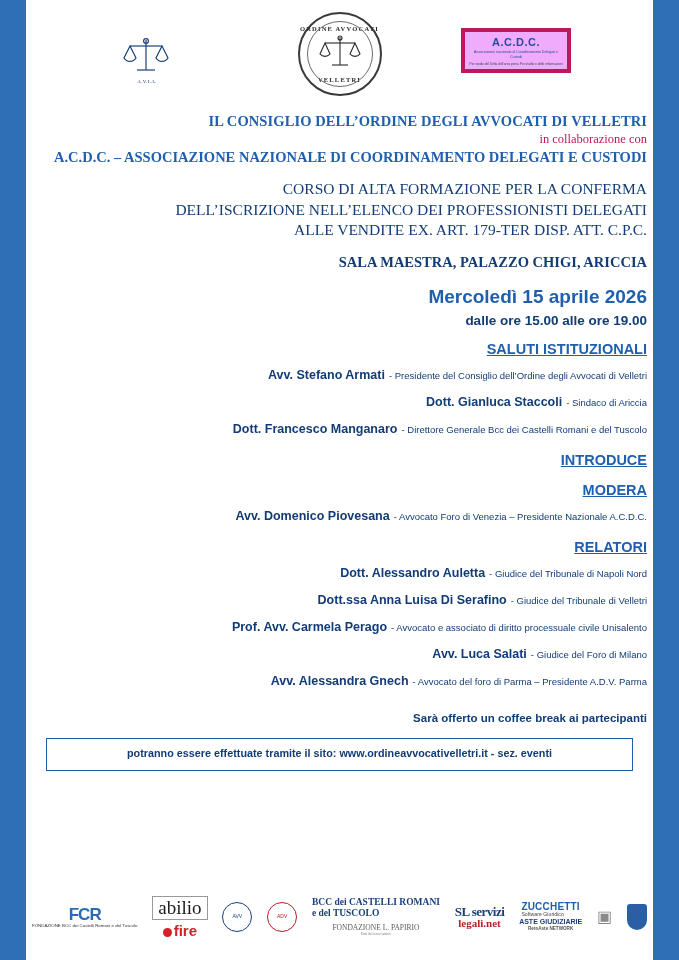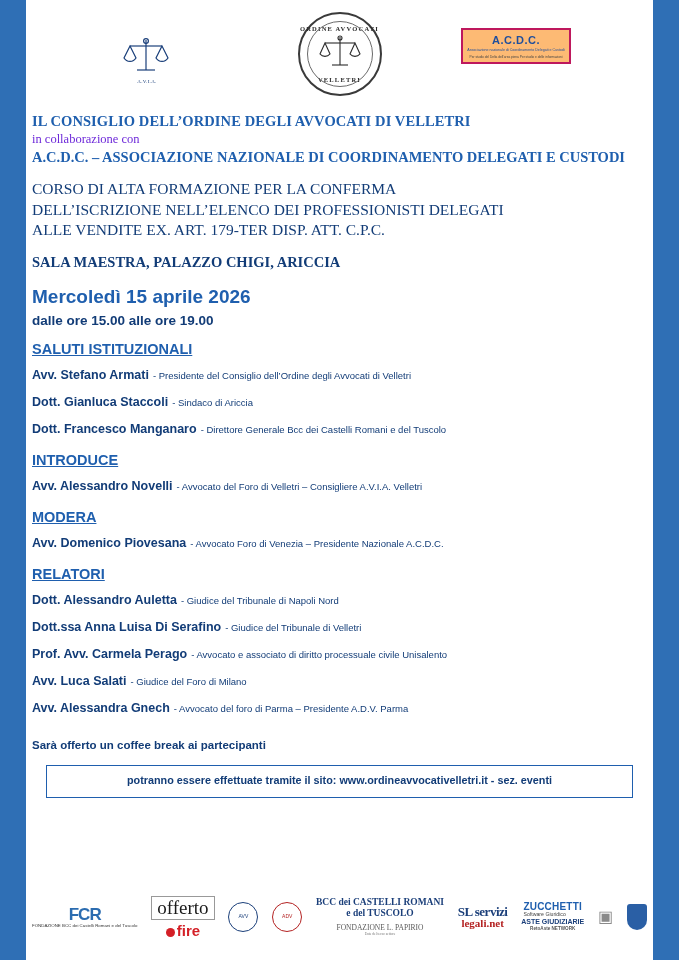--- a/index.html
+++ b/index.html
@@ -109,22 +109,22 @@
   }
   .seal-top { top: 11px; }
   .seal-bottom { bottom: 11px; }
   .seal-scales { position: relative; z-index: 2; }
 
   .logo-acdc {
     position: absolute;
     right: 76px;
     top: 28px;
     width: 110px;
-    border: 2px solid #be185d;
-    background: #fdba74;
+    border: 4px solid #be185d;
+    background: #f0abfc;
     padding: 4px 3px 3px;
     text-align: center;
   }
   .logo-acdc .ac-title {
     font-family: "Liberation Sans", sans-serif;
     font-weight: bold;
     font-size: 11px;
     color: #1f4e9c;
     letter-spacing: .5px;
   }
@@ -135,34 +135,34 @@
     line-height: 1.35;
     margin-top: 2px;
   }
   .logo-acdc .ac-sub2 {
     font-family: "Liberation Sans", sans-serif;
     font-size: 3.2px;
     color: #444;
     line-height: 1.3;
     margin-top: 2px;
   }
-  .center { text-align: left; }
+  .center { text-align: right; }
 
   .l1 {
     font-family: "Liberation Serif", serif;
     font-weight: bold;
     font-size: 14.5px;
     color: #1f5fae;
     letter-spacing: .1px;
     margin-top: 7px;
   }
   .l2 {
     font-family: "Liberation Serif", serif;
     font-size: 12.5px;
-    color: #6d28d9;
+    color: #be185d;
     margin-top: 2px;
   }
   .l3 {
     font-family: "Liberation Serif", serif;
     font-weight: bold;
     font-size: 14.5px;
     color: #1f5fae;
     margin-top: 2px;
   }
 
@@ -314,21 +314,21 @@
     width: 30px; height: 30px;
     border-radius: 50%;
     border: 1.5px solid #1b3f7a;
     display: flex; align-items: center; justify-content: center;
     font-size: 5px; color: #1b3f7a; text-align: center;
     font-family: "Liberation Sans", sans-serif;
   }
   .emblem.red { border-color: #b42222; color: #b42222; }
   .bcc {
     font-family: "Liberation Serif", serif;
-    text-align: center;
+    text-align: left;
   }
   .bcc .l {
     font-size: 9.5px;
     color: #1b3f7a;
     font-weight: bold;
     line-height: 1.15;
   }
   .papiro {
     font-family: "Liberation Serif", serif;
     font-size: 7.5px;
@@ -459,24 +459,20 @@
     <div class="center person">
       <span class="nm">Dott. Gianluca Staccoli</span>
       <span class="rl">- Sindaco di Ariccia</span>
     </div>
     <div class="center person">
       <span class="nm">Dott. Francesco Manganaro</span>
       <span class="rl">- Direttore Generale Bcc dei Castelli Romani e del Tuscolo</span>
     </div>
 
     <div class="center section-head">INTRODUCE</div>
-    <div class="center person">
-      <span class="nm">Avv. Alessandro Novelli</span>
-      <span class="rl">- Avvocato del Foro di Velletri – Consigliere A.V.I.A. Velletri</span>
-    </div>
 
     <div class="center section-head">MODERA</div>
     <div class="center person">
       <span class="nm">Avv. Domenico Piovesana</span>
       <span class="rl">- Avvocato Foro di Venezia – Presidente Nazionale A.C.D.C.</span>
     </div>
 
     <div class="center section-head">RELATORI</div>
     <div class="center person">
       <span class="nm">Dott. Alessandro Auletta</span>
@@ -508,21 +504,21 @@
   </div>
 
   <div class="footer">
 
     <div class="fcell fond">
       <div class="big">FCR</div>
       <div class="sm">FONDAZIONE BCC dei Castelli Romani e del Tuscolo</div>
     </div>
 
     <div class="fcell">
-      <div class="abilio">offerto</div>
+      <div class="abilio">abilio</div>
       <div class="fire"><span class="dot"></span><span>fire</span></div>
     </div>
 
     <div class="fcell">
       <div class="emblem">AVV</div>
     </div>
 
     <div class="fcell">
       <div class="emblem red">ADV</div>
     </div>

